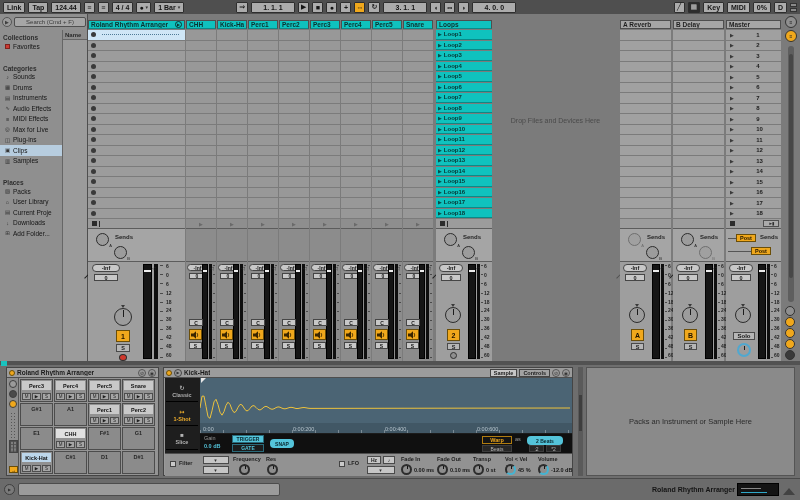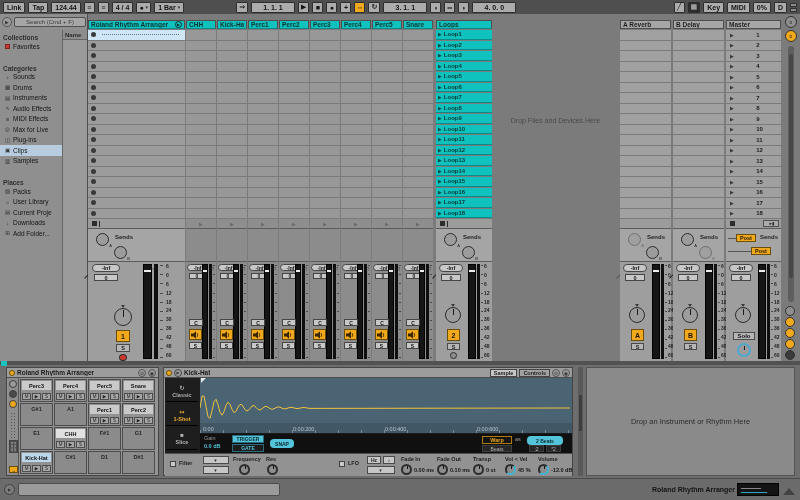--- a/index.html
+++ b/index.html
@@ -1409,21 +1409,21 @@
           <span class="pr-lbl" style="left:373px;top:2px">Volume</span>
           <span class="pknob cyan" style="left:373px;top:10px;width:11px;height:11px"></span>
           <span class="pr-val" style="left:386px;top:13px">-12.0 dB</span>
           <span id="pknobs" style="position:static"></span>
       </div>
     </div>
 
     <div class="dscroll">
         <i></i>
       </div>
-    <div class="ddrop">Drop an Instrument or Rhythm Here</div>
+    <div class="ddrop">Packs an Instrument or Sample Here</div>
   </div>
 
   <div class="statusbar">
     <div class="sb-circle">▶</div>
     <div class="sb-field"></div>
     <div class="sb-dev">Roland Rhythm Arranger</div>
     <div class="sb-box">
         <i></i>
         <i></i>
       </div>

